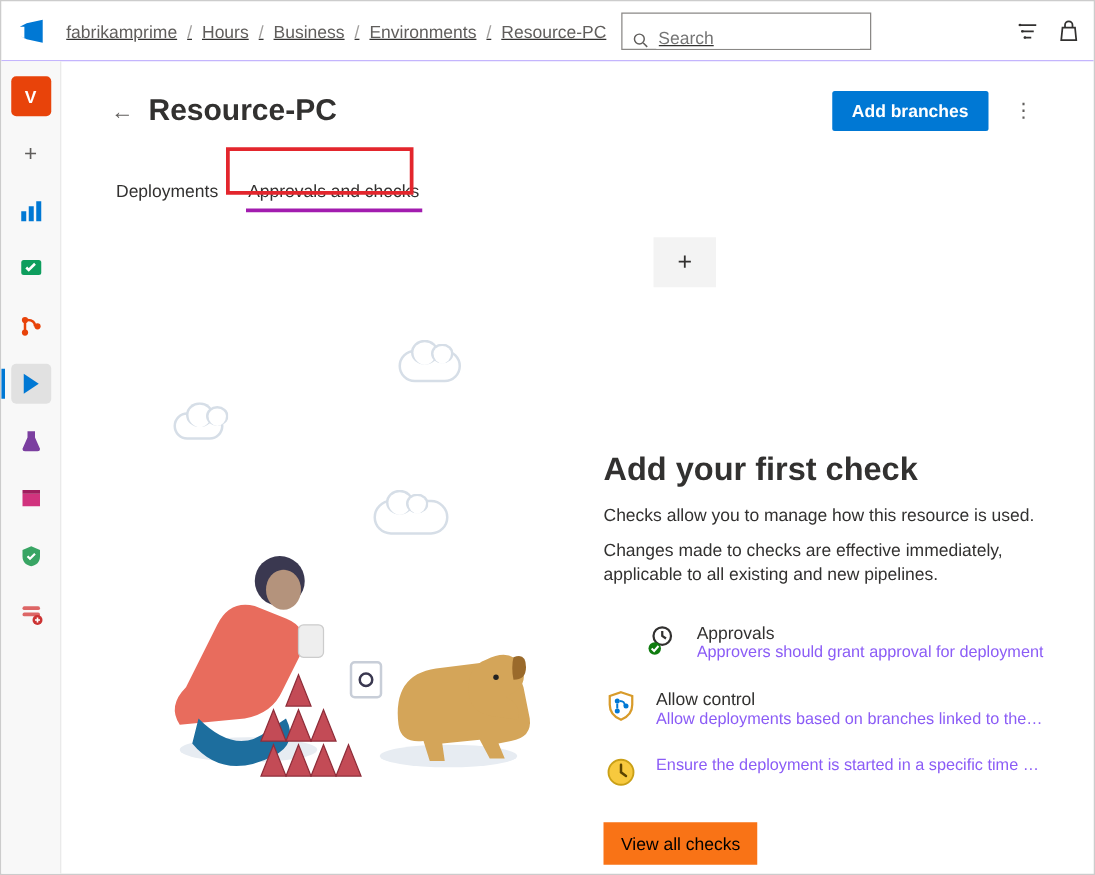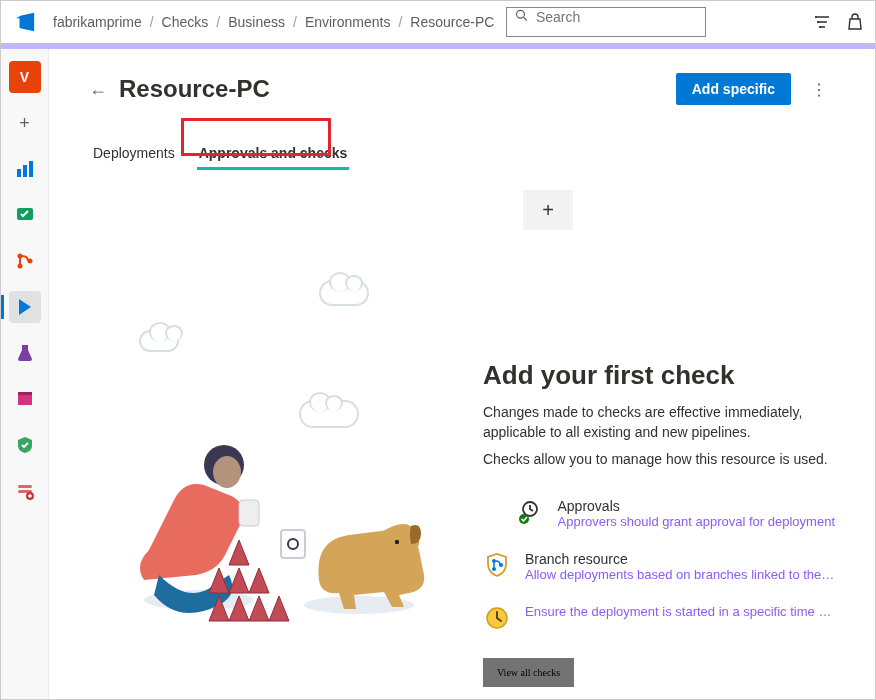--- a/index.html
+++ b/index.html
@@ -13,39 +13,40 @@
     height: 700px;
     overflow: hidden;
     border: 1px solid #ccc;
   }
   .topbar {
     display: flex;
     align-items: center;
     height: 48px;
     padding: 0 12px;
     gap: 8px;
-    border-bottom: 6px solid #c4b5fd;
+    border-bottom: 1px solid #c4b5fd;
+    text-decoration: underline;
   }
   .logo {
     width: 24px; height: 24px;
     display: flex; align-items: center; justify-content: center;
     margin-right: 8px;
   }
   .breadcrumb {
     display: flex;
     align-items: center;
     gap: 8px;
     color: #605e5c;
     flex: 0 0 auto;
   }
   .breadcrumb span.sep { color: #a19f9d; }
   .breadcrumb a { color: #605e5c; text-decoration: none; cursor: pointer; }
   .search-box {
     display: flex;
-    align-items: flex-start;
+    align-items: flex-end;
     border: 1px solid #8a8886;
     height: 30px;
     width: 200px;
     padding: 0 8px;
     margin-left: 4px;
     gap: 6px;
   }
   .search-box input {
     border: none;
     outline: none;
@@ -142,22 +143,22 @@
     margin-top: 18px;
     margin-left: 2px;
   }
   .tab {
     padding: 6px 2px;
     cursor: pointer;
     color: #323130;
     margin-top: 16px;
   }
   .tab.active {
-    font-weight: 700;
-    border-bottom: 3px solid #14b8a6;
+    font-weight: 400;
+    border-bottom: 3px solid #a21caf;
   }
   .tab-highlight {
     position: absolute;
     border: 3px solid #e3262d;
     pointer-events: none;
   }
   .body-split {
     display: flex;
     margin-top: 20px;
     gap: 20px;
@@ -232,42 +233,41 @@
   .check-sub {
     color: #8b5cf6;
     font-size: 13px;
     white-space: nowrap;
     overflow: hidden;
     text-overflow: ellipsis;
     max-width: 310px;
   }
   .view-all {
     margin-top: 26px;
-    background: #737373;
+    background: #f97316;
     border: none;
     padding: 9px 14px;
-    font-size: 10px;
-    cursor: pointer;
-    font-family: Liberation Serif, serif;
+    font-size: 14px;
+    cursor: pointer;
   }
   svg { display: block; }
 </style>
 </head>
 <body>
 
 <div class="topbar">
   <div class="logo">
     <svg width="22" height="22" viewBox="0 0 24 24">
         <path fill="#0078d4" d="M2 8l6-3 14-3v20l-14-3-6-3 4 2V8z"></path>
       </svg>
   </div>
   <div class="breadcrumb">
     <a>fabrikamprime</a>
     <span class="sep">/</span>
-    <a>Checks</a>
+    <a>Hours</a>
     <span class="sep">/</span>
     <a>Business</a>
     <span class="sep">/</span>
     <a>Environments</a>
     <span class="sep">/</span>
     <a>Resource-PC</a>
   </div>
   <div class="search-box">
     <svg width="14" height="14" viewBox="0 0 16 16">
         <circle cx="7" cy="7" r="5" stroke="#605e5c" stroke-width="1.5" fill="none"></circle>
@@ -346,21 +346,21 @@
           <path d="M13 15h4M15 13v4" stroke="#fff" stroke-width="1.3"></path>
         </svg>
     </div>
   </div>
 
   <div class="content">
     <div class="header-row">
       <span class="back-arrow">←</span>
       <h1 class="page-title">Resource-PC</h1>
       <div class="header-actions">
-        <button class="btn-primary">Add specific</button>
+        <button class="btn-primary">Add branches</button>
         <span class="more-dots">⋮</span>
       </div>
     </div>
 
     <div class="tabs">
       <div class="tab">Deployments</div>
       <div class="tab active">Approvals and checks</div>
     </div>
 
     <div class="tab-highlight" id="hl" style="left: 132px; top: 69px; width: 150px; height: 38px;"></div>
@@ -398,22 +398,22 @@
           <path d="M322 176 q10 -4 10 8 q0 10 -10 10 q-2 -10 0 -18z" fill="#9a6a2b"></path>
           <circle cx="308" cy="192" r="2.2" fill="#222"></circle>
           <rect x="192" y="180" width="24" height="28" rx="3" fill="#fff" stroke="#c8ced8" stroke-width="2"></rect>
           <circle cx="204" cy="194" r="5" fill="none" stroke="#3a3850" stroke-width="2"></circle>
         </svg>
       </div>
 
       <div class="right-panel">
         <div class="add-btn-square">+</div>
         <h2 class="right-title">Add your first check</h2>
+        <p class="right-desc">Checks allow you to manage how this resource is used.</p>
         <p class="right-desc">Changes made to checks are effective immediately, applicable to all existing and new pipelines.</p>
-        <p class="right-desc">Checks allow you to manage how this resource is used.</p>
 
         <div class="check-list">
           <div class="check-item">
             <div class="check-icon">
               <svg width="26" height="26" viewBox="0 0 26 26">
                   <circle cx="13" cy="10" r="7" fill="none" stroke="#323130" stroke-width="1.8"></circle>
                   <path d="M13 6v4l3 2" stroke="#323130" stroke-width="1.8" fill="none"></path>
                   <circle cx="7" cy="20" r="5" fill="#107c10"></circle>
                   <path d="M4.5 20l2 2 3.5-4" stroke="#fff" stroke-width="1.6" fill="none"></path>
                 </svg>
@@ -428,21 +428,21 @@
             <div class="check-icon">
               <svg width="24" height="26" viewBox="0 0 24 26">
                   <path d="M12 2l9 3v7c0 7-4 10-9 12C7 22 3 19 3 12V5z" fill="#fff" stroke="#d89b2a" stroke-width="1.8"></path>
                   <circle cx="9" cy="9" r="2" fill="#0078d4"></circle>
                   <circle cx="9" cy="17" r="2" fill="#0078d4"></circle>
                   <circle cx="16" cy="13" r="2" fill="#0078d4"></circle>
                   <path d="M9 11v4M11 9c3 0 4 1 4 4" stroke="#0078d4" stroke-width="1.6" fill="none"></path>
                 </svg>
             </div>
             <div class="check-texts">
-              <div class="check-title">Branch resource</div>
+              <div class="check-title">Allow control</div>
               <div class="check-sub">Allow deployments based on branches linked to the run</div>
             </div>
           </div>
 
           <div class="check-item">
             <div class="check-icon">
               <svg width="26" height="26" viewBox="0 0 26 26">
                   <circle cx="13" cy="13" r="10" fill="#f7c93e" stroke="#caa017" stroke-width="1.5"></circle>
                   <path d="M13 7v6l4 3" stroke="#5c4400" stroke-width="2" fill="none" stroke-linecap="round"></path>
                 </svg>

